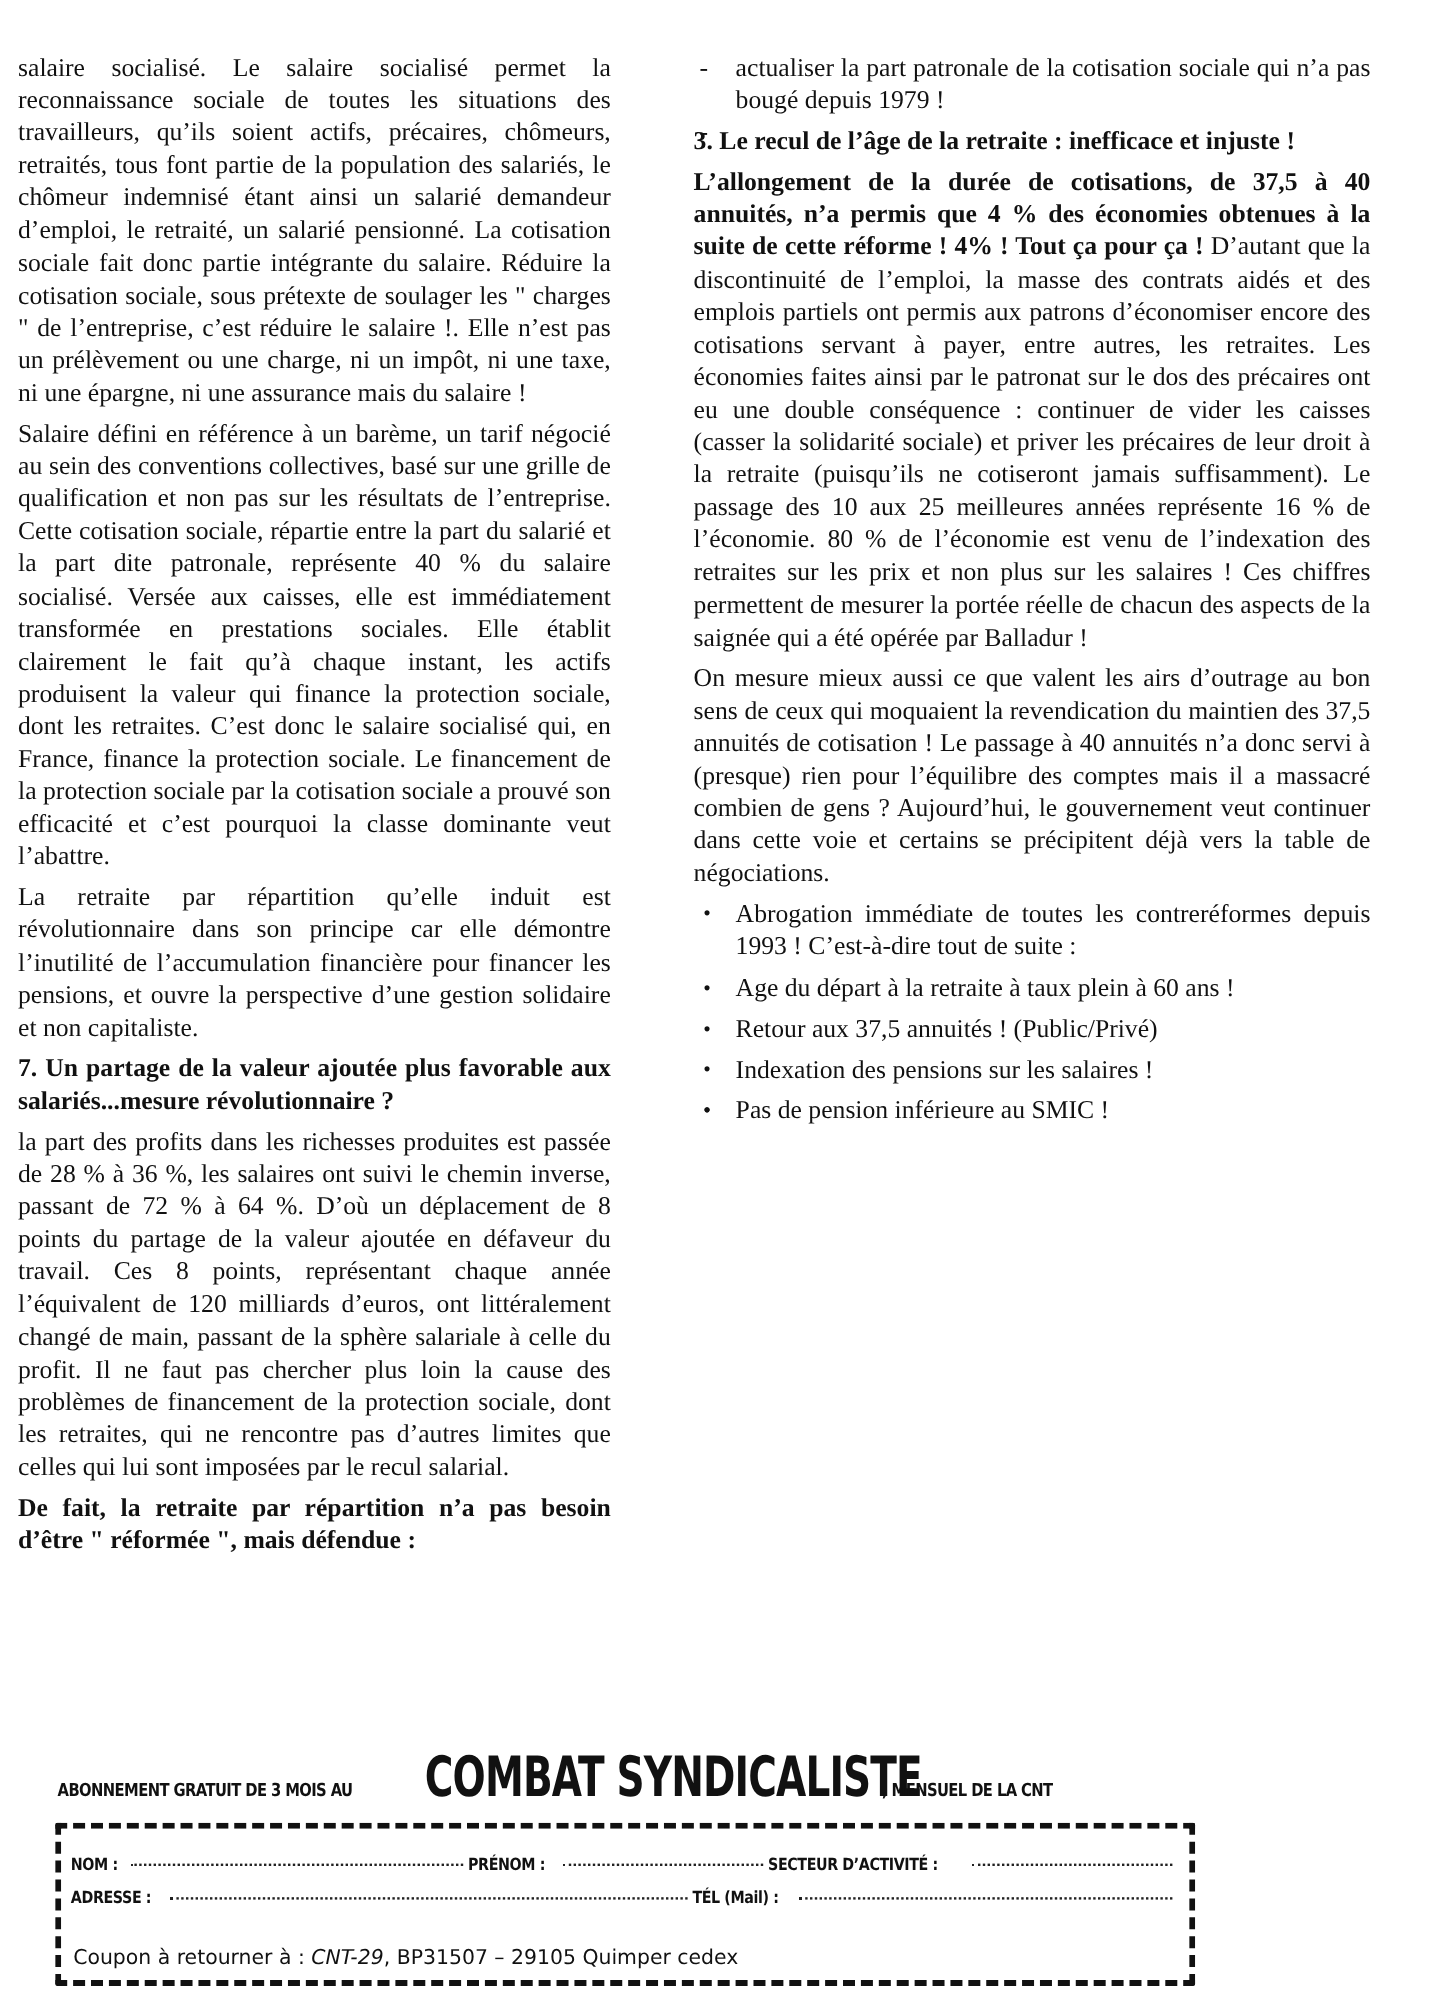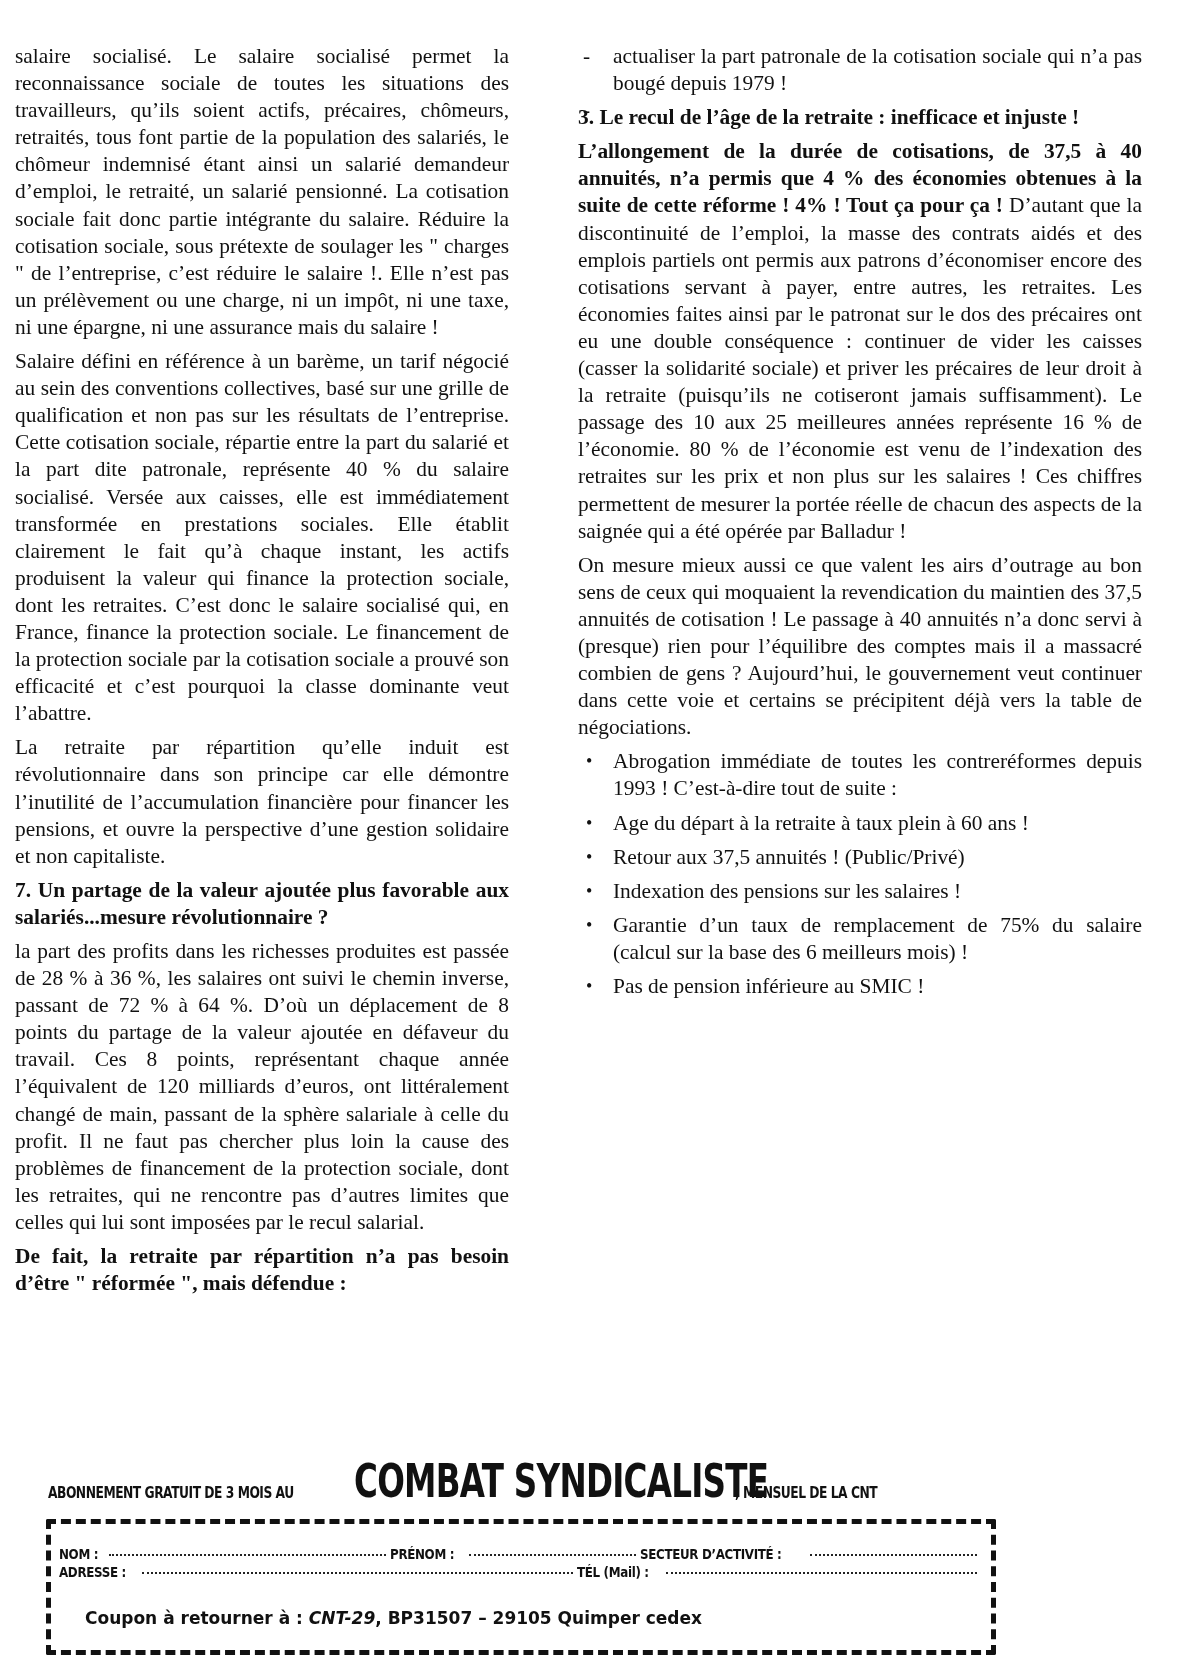--- a/index.html
+++ b/index.html
@@ -18,21 +18,21 @@
   .bullet-list .marker { position: absolute; left: 8px; top: 0; font-size: 18px; }
   
   #coupon { position: absolute; left: 36px; top: 1457px; width: 1020px; height: 200px; font-family: "DejaVu Sans", "Liberation Sans", sans-serif; }
   .coupon-title { position: absolute; left: 12px; top: 0; white-space: nowrap; font-weight: bold; }
   .ct-small { font-family: "DejaVu Sans", sans-serif; font-size: 15px; font-weight: bold; letter-spacing: -0.6px; transform: scaleX(0.82); transform-origin: left; display: inline-block; }
   .ct-big { font-family: "DejaVu Sans", sans-serif; font-size: 44px; font-weight: bold; letter-spacing: -1px; display: inline-block; transform: scaleX(0.74) scaleY(1.05); transform-origin: left bottom; }
   .coupon-box { position: absolute; left: 10px; top: 62px; width: 940px; height: 126px; border: 5px dashed #111; border-radius: 2px; }
   .coupon-row { position: absolute; left: 8px; right: 10px; display: flex; align-items: baseline; white-space: nowrap; }
   .lbl { font-size: 14px; font-weight: bold; letter-spacing: -0.4px; flex: 0 0 auto; transform: scaleX(0.85); transform-origin: left; }
   .dots { flex: 1 1 auto; border-bottom: 2px dotted #222; height: 0; margin: 0 4px; position: relative; top: -3px; }
-  .coupon-addr { position: absolute; left: 10px; top: 84px; font-size: 17px; font-weight: bold; white-space: nowrap; margin-left: 24px; }
+  .coupon-addr { position: absolute; left: 10px; top: 98px; font-size: 17px; font-weight: normal; white-space: nowrap; }
   .coupon-addr i { font-style: italic; }
 </style>
 </head>
 <body>
 
 <div id="left" class="col">
   <p class="p">salaire socialisé. Le salaire socialisé permet la reconnaissance sociale de toutes les situations des travailleurs, qu’ils soient actifs, précaires, chômeurs, retraités, tous font partie de la population des salariés, le chômeur indemnisé étant ainsi un salarié demandeur d’emploi, le retraité, un salarié pensionné. La cotisation sociale fait donc partie intégrante du salaire. Réduire la cotisation sociale, sous prétexte de soulager les " charges " de l’entreprise, c’est réduire le salaire !. Elle n’est pas un prélèvement ou une charge, ni un impôt, ni une taxe, ni une épargne, ni une assurance mais du salaire !</p>
   <p class="p">Salaire défini en référence à un barème, un tarif négocié au sein des conventions collectives, basé sur une grille de qualification et non pas sur les résultats de l’entreprise. Cette cotisation sociale, répartie entre la part du salarié et la part dite patronale, représente 40 % du salaire socialisé. Versée aux caisses, elle est immédiatement transformée en prestations sociales. Elle établit clairement le fait qu’à chaque instant, les actifs produisent la valeur qui finance la protection sociale, dont les retraites. C’est donc le salaire socialisé qui, en France, finance la protection sociale. Le financement de la protection sociale par la cotisation sociale a prouvé son efficacité et c’est pourquoi la classe dominante veut l’abattre.</p>
   <p class="p">La retraite par répartition qu’elle induit est révolutionnaire dans son principe car elle démontre l’inutilité de l’accumulation financière pour financer les pensions, et ouvre la perspective d’une gestion solidaire et non capitaliste.</p>
   <p class="h">7. Un partage de la valeur ajoutée plus favorable aux salariés...mesure révolutionnaire ?</p>
@@ -51,39 +51,39 @@
     </li>
   </ul>
   <p class="h">3. Le recul de l’âge de la retraite : inefficace et injuste !</p>
   <p class="p"><span class="b">L’allongement de la durée de cotisations, de 37,5 à 40 annuités, n’a permis que 4 % des économies obtenues à la suite de cette réforme ! 4% ! Tout ça pour ça !</span><span> D’autant que la discontinuité de l’emploi, la masse des contrats aidés et des emplois partiels ont permis aux patrons d’économiser encore des cotisations servant à payer, entre autres, les retraites. Les économies faites ainsi par le patronat sur le dos des précaires ont eu une double conséquence : continuer de vider les caisses (casser la solidarité sociale) et priver les précaires de leur droit à la retraite (puisqu’ils ne cotiseront jamais suffisamment). Le passage des 10 aux 25 meilleures années représente 16 % de l’économie. 80 % de l’économie est venu de l’indexation des retraites sur les prix et non plus sur les salaires ! Ces chiffres permettent de mesurer la portée réelle de chacun des aspects de la saignée qui a été opérée par Balladur !</span></p>
   <p class="p">On mesure mieux aussi ce que valent les airs d’outrage au bon sens de ceux qui moquaient la revendication du maintien des 37,5 annuités de cotisation ! Le passage à 40 annuités n’a donc servi à (presque) rien pour l’équilibre des comptes mais il a massacré combien de gens ? Aujourd’hui, le gouvernement veut continuer dans cette voie et certains se précipitent déjà vers la table de négociations.</p>
   <ul class="bullet-list">
     <li><span class="marker">•</span><span>Abrogation immédiate de toutes les contreréformes depuis 1993 ! C’est-à-dire tout de suite :</span></li>
     <li><span class="marker">•</span><span>Age du départ à la retraite à taux plein à 60 ans !</span></li>
     <li><span class="marker">•</span><span>Retour aux 37,5 annuités ! (Public/Privé)</span></li>
     <li><span class="marker">•</span><span>Indexation des pensions sur les salaires !</span></li>
-    <li><span class="marker">•</span><span>Garantie d’un taux de remplacement de 75% du salaire (calcul sur la base des 6 meilleurs mois) !</span></li>
+    <li><span class="marker">•</span></li>
     <li><span class="marker">•</span><span>Pas de pension inférieure au SMIC !</span></li>
   </ul>
 </div>
 
 <div id="coupon">
   <div class="coupon-title">
     <span class="ct-small">ABONNEMENT GRATUIT DE 3 MOIS AU</span><span class="ct-big" style="margin-left:6px;">COMBAT SYNDICALISTE</span><span class="ct-small" style="margin-left:-178px;">, MENSUEL DE LA CNT</span>
   </div>
   <div class="coupon-box">
     <div class="coupon-row" style="top:22px;justify-content:flex-end;">
       <span class="lbl">NOM :</span>
       <span class="dots" style="flex-basis:260px;"></span>
       <span class="lbl">PRÉNOM :</span>
       <span class="dots" style="flex-basis:150px;"></span>
       <span class="lbl">SECTEUR D’ACTIVITÉ :</span>
       <span class="dots" style="flex-basis:150px;"></span>
     </div>
-    <div class="coupon-row" style="top:40px;">
+    <div class="coupon-row" style="top:50px;">
       <span class="lbl">ADRESSE :</span>
       <span class="dots" style="flex-basis:420px;"></span>
       <span class="lbl">TÉL (Mail) :</span>
       <span class="dots" style="flex-basis:300px;"></span>
     </div>
     <div class="coupon-addr">
       <span>Coupon à retourner à : </span><i>CNT-29</i><span>, BP31507 – 29105 Quimper cedex</span>
     </div>
   </div>
 </div>

